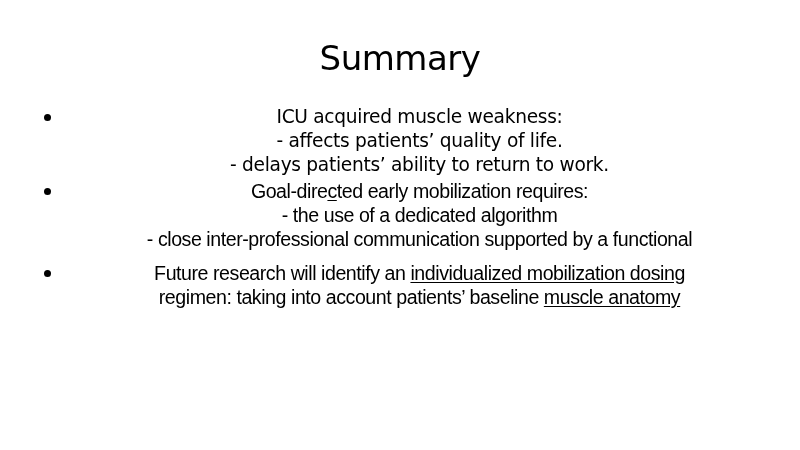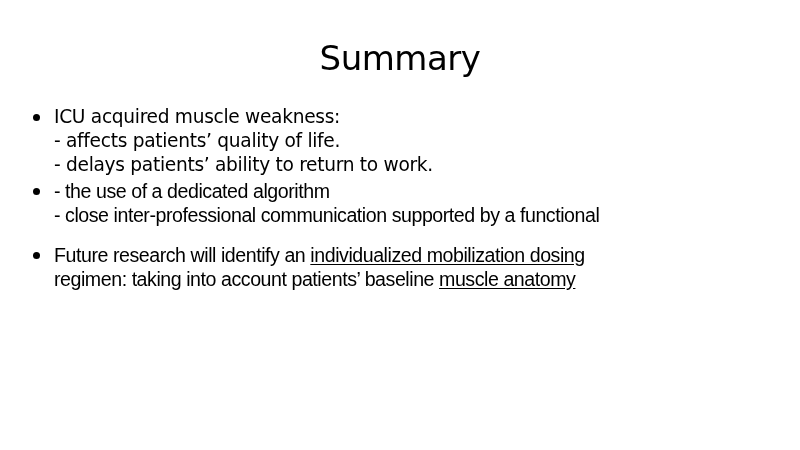--- a/index.html
+++ b/index.html
@@ -9,51 +9,52 @@
       font-family: "Liberation Sans", sans-serif;
       position: relative;
     }
     .slide { position: absolute; left: 0; top: 0; width: 733px; height: 450px; }
     .title {
       position: absolute; left: 0; top: 36px; width: 800px;
       text-align: center; font-size: 34px; line-height: 44px;
       font-family: "DejaVu Sans", sans-serif; font-weight: normal;
       letter-spacing: -0.5px;
     }
-    .body-list { position: absolute; left: 33px; top: 105px; width: 730px; }
+    .body-list { position: absolute; left: 44px; top: 105px; width: 730px; text-align: center; }
     .bullet { position: relative; padding-left: 21px; }
     .bullet .dot {
       position: absolute; left: 0; width: 7px; height: 7px; border-radius: 50%;
       background: #000;
     }
     .line { display: block; white-space: nowrap; }
     .b1 { font-family: "DejaVu Sans", sans-serif; font-size: 18.6px; line-height: 24px; letter-spacing: -0.3px; }
     .b1 .dot { top: 9px; }
     .b2, .b3 { font-family: "Liberation Sans", sans-serif; font-size: 19.6px; line-height: 24px; letter-spacing: -0.45px; transform-origin: left top; }
     .b2 .dot, .b3 .dot { top: 9px; }
     .b2 { margin-top: 2px; }
-    .b3 { margin-top: 16px; }
+    .b3 { margin-top: 10px; }
     .u { text-decoration: underline; text-underline-offset: 2px; }
   </style>
 </head>
 <body>
 
 <div class="slide">
   <div class="title">Summary</div>
 
   <div class="body-list">
     <div class="bullet b1">
       <span class="dot"></span>
       <span class="line">ICU acquired muscle weakness:</span>
       <span class="line">- affects patients’ quality of life.</span>
       <span class="line">- delays patients’ ability to return to work.</span>
     </div>
 
     <div class="bullet b2">
       <span class="dot"></span>
+      <span class="line"><span>Goal-dire</span><span class="u">c</span><span>ted early mobilization requires:</span></span>
       <span class="line">- the use of a dedicated algorithm</span>
       <span class="line">- close inter-professional communication supported by a functional</span>
     </div>
 
     <div class="bullet b3">
       <span class="dot"></span>
       <span class="line"><span>Future research will identify an </span><span class="u">individualized mobilization dosing</span></span>
       <span class="line"><span>regimen: taking into account patients’ baseline </span><span class="u">muscle anatomy</span></span>
     </div>
   </div>

